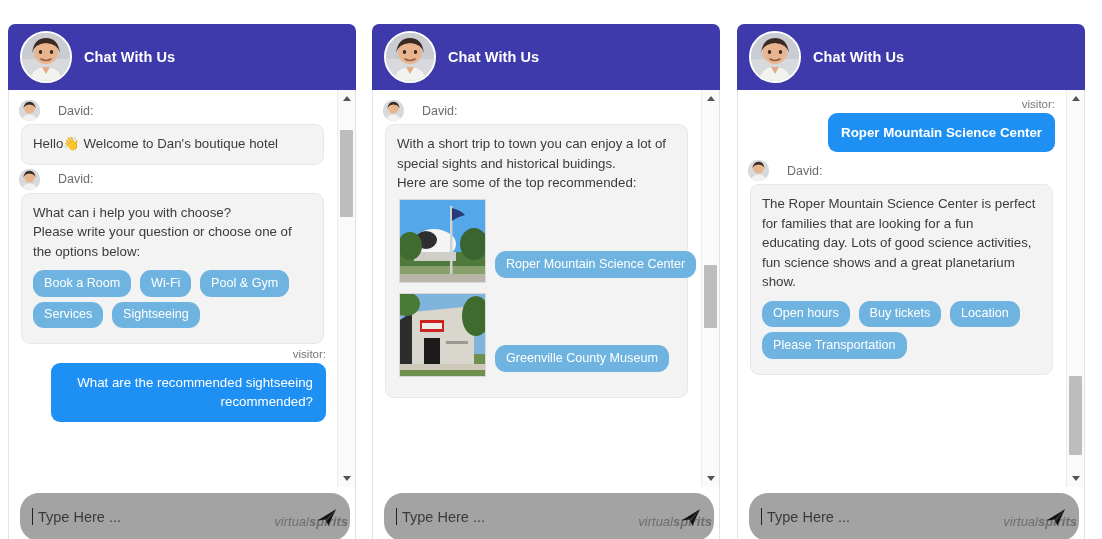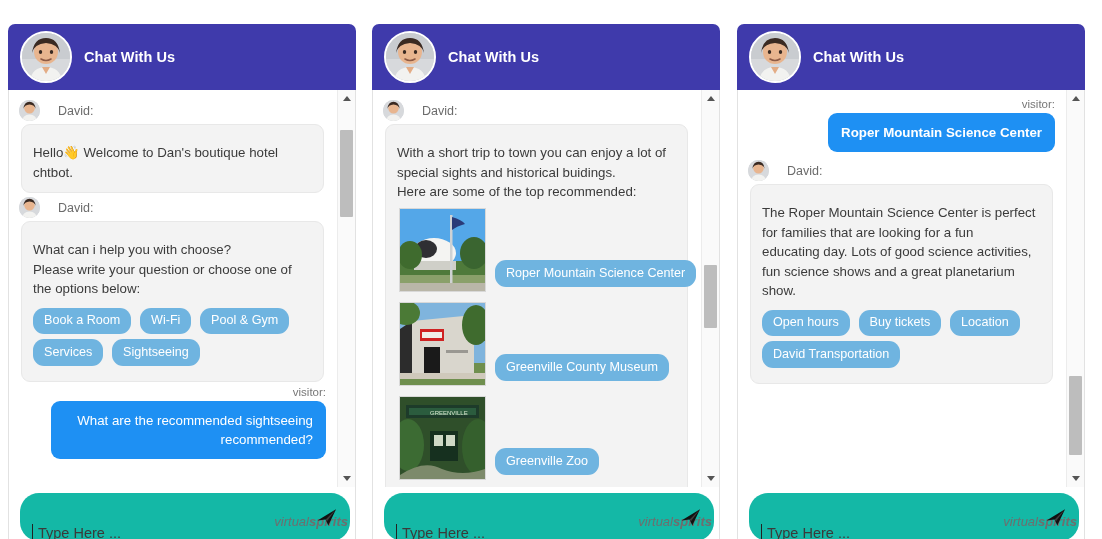--- a/index.html
+++ b/index.html
@@ -97,21 +97,21 @@
 
   .vislabel{
     text-align:right;font-size:11.5px;color:#777;
     margin:2px 4px 3px 0;
   }
 
   .bot-bubble{
     background:#f3f3f3;
     border:1px solid #e8e8e8;
     border-radius:9px;
-    padding:18px 11px 10px 11px;
+    padding:9px 11px 10px 11px;
     color:#3b3b3b;
     font-size:13.3px;line-height:1.47;
     margin:0 6px 4px 4px;
   }
   .bot-bubble p{margin:0;}
 
   .visitor-bubble{
     background:#1e90f3;
     color:#ffffff;
     border-radius:9px;
@@ -157,22 +157,22 @@
     height:60px;
     background:#ffffff;
     border:1px solid #e2e2e2;
     border-top:none;
     box-sizing:border-box;
     display:flex;align-items:center;
     padding:0 11px;
   }
   .inputpill{
     flex:1 1 auto;height:48px;
-    background:#14b8a6;border-radius:19px;
-    display:flex;align-items:flex-end;
+    background:#a3a3a3;border-radius:19px;
+    display:flex;align-items:center;
     padding:0 14px 0 12px;
     box-sizing:border-box;
   }
   .caret{
     width:1px;height:17px;background:#222;margin-right:5px;flex:0 0 auto;
   }
   .ph{font-size:14.5px;color:#3a3a3a;}
   .sendbtn{
     margin-left:-40px;width:34px;height:34px;
     display:flex;align-items:center;justify-content:center;
@@ -220,21 +220,20 @@
                   <rect width="24" height="24" fill="#d7d9dc"></rect>
                   <circle cx="12" cy="9.5" r="6" fill="#e8b58f"></circle>
                   <path d="M5 10 Q6 2 12 2 Q18 2 19 10 Q18 5.5 12 5 Q6 5.5 5 10Z" fill="#3a2a22"></path>
                   <path d="M3.5 24 Q4.5 16.5 12 16.5 Q19.5 16.5 20.5 24Z" fill="#f2f2f0"></path>
                 </svg>
             </span>
             <span class="nm">David:</span>
           </div>
           <div class="bot-bubble">
             <p>Hello👋 Welcome to Dan's boutique hotel</p>
-            <p>chtbot.</p>
           </div>
         </div>
 
         <div class="row">
           <div class="who">
             <span class="mini">
               <svg viewBox="0 0 24 24">
                   <rect width="24" height="24" fill="#d7d9dc"></rect>
                   <circle cx="12" cy="9.5" r="6" fill="#e8b58f"></circle>
                   <path d="M5 10 Q6 2 12 2 Q18 2 19 10 Q18 5.5 12 5 Q6 5.5 5 10Z" fill="#3a2a22"></path>
@@ -363,37 +362,20 @@
                   <rect x="24" y="44" width="16" height="26" fill="#1a1a1a"></rect>
                   <rect x="46" y="47" width="22" height="3" fill="#9a9892"></rect>
                   <rect y="70" width="85" height="6" fill="#cfc9bb"></rect>
                   <ellipse cx="76" cy="22" rx="14" ry="20" fill="#3f6b2e"></ellipse>
                   <ellipse cx="6" cy="10" rx="14" ry="12" fill="#4b7a36"></ellipse>
                 </svg>
               </span>
               <span class="chip">Greenville County Museum</span>
             </div>
 
-            <div class="gal">
-              <span class="thumb">
-                <svg viewBox="0 0 85 82" preserveAspectRatio="none">
-                  <rect width="85" height="82" fill="#2f4f2a"></rect>
-                  <rect x="6" y="8" width="73" height="13" fill="#1d3b2a"></rect>
-                  <rect x="9" y="11" width="67" height="7" fill="#2b5c3e"></rect>
-                  <text x="30" y="17.5" font-size="6" fill="#d8e6cf" font-family="Liberation Sans, sans-serif">GREENVILLE</text>
-                  <rect x="30" y="34" width="28" height="30" fill="#16301f"></rect>
-                  <rect x="34" y="38" width="9" height="11" fill="#cfd9c6"></rect>
-                  <rect x="46" y="38" width="9" height="11" fill="#cfd9c6"></rect>
-                  <ellipse cx="8" cy="48" rx="16" ry="26" fill="#3c6b33"></ellipse>
-                  <ellipse cx="78" cy="50" rx="16" ry="28" fill="#35602d"></ellipse>
-                  <path d="M0 78 Q24 62 42 72 Q62 80 85 72 L85 82 L0 82Z" fill="#7d8a6b"></path>
-                </svg>
-              </span>
-              <span class="chip">Greenville Zoo</span>
-            </div>
           </div>
         </div>
       </div>
 
       <div class="sbar">
         <div class="sb-arrow up">
             <i></i>
           </div>
         <div class="sb-thumb" style="top:44%;height:16%;"></div>
         <div class="sb-arrow down">
@@ -462,21 +444,21 @@
           <div class="bot-bubble">
             <p>The Roper Mountain Science Center is perfect</p>
             <p>for families that are looking for a fun</p>
             <p>educating day. Lots of good science activities,</p>
             <p>fun science shows and a great planetarium</p>
             <p>show.</p>
             <div class="chips">
               <span class="chip">Open hours</span>
               <span class="chip">Buy tickets</span>
               <span class="chip">Location</span>
-              <span class="chip">David Transportation</span>
+              <span class="chip">Please Transportation</span>
             </div>
           </div>
         </div>
 
       </div>
 
       <div class="sbar">
         <div class="sb-arrow up">
             <i></i>
           </div>

